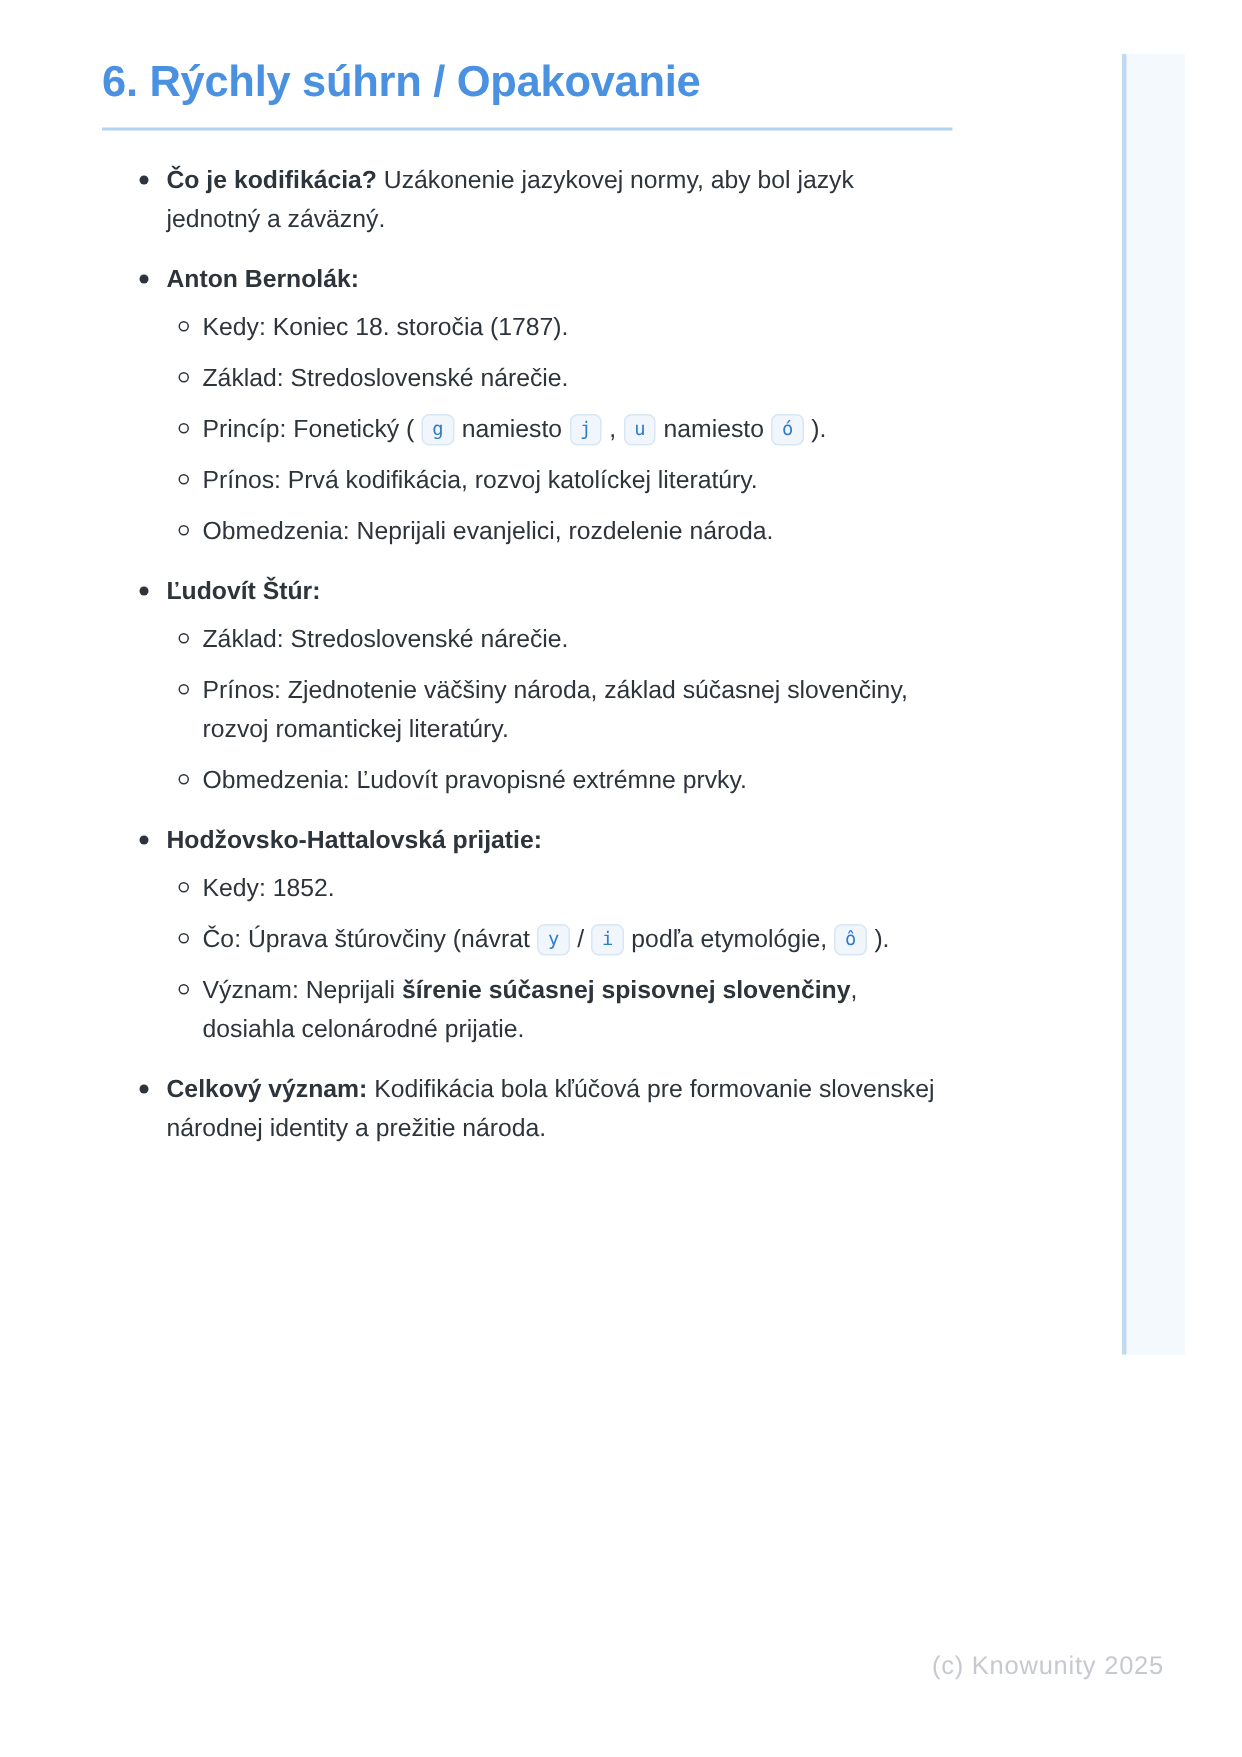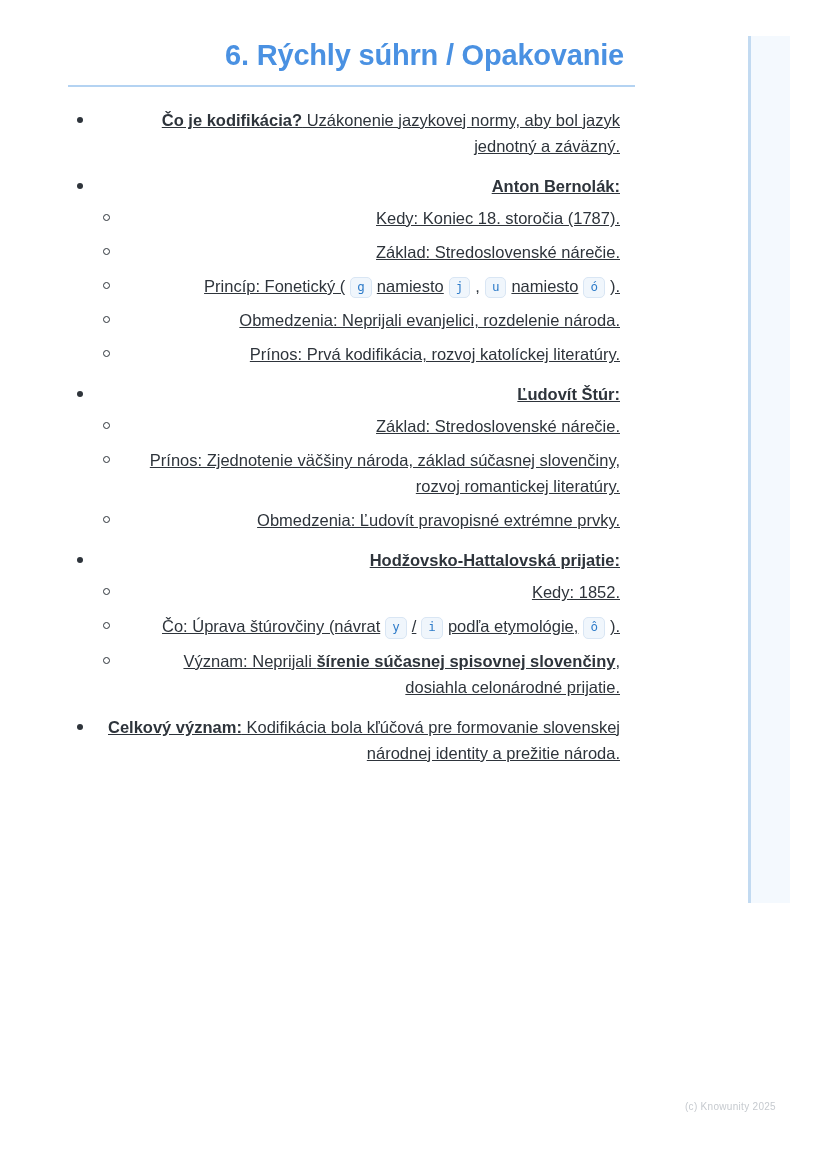--- a/index.html
+++ b/index.html
@@ -12,29 +12,29 @@
     --sidebar-line:#c2daf1;
     --sidebar-fill:#f4f9fe;
     --footer-color:#c6cacf;
   }
   html,body{margin:0;padding:0;}
   body{
     width:828px;height:1171px;background:#ffffff;
     font-family:"Liberation Sans","DejaVu Sans",sans-serif;
     -webkit-font-smoothing:antialiased;
   }
-  .page{position:relative;width:828px;height:1151px;background:#fff;overflow:hidden;text-align:right;}
+  .page{position:relative;width:828px;height:1151px;background:#fff;overflow:hidden;}
   .content{position:absolute;left:68px;top:40px;width:556px;}
   h1.title{
     margin:0 0 13px 0;
     font-size:29px;font-weight:700;color:var(--title-color);
     letter-spacing:-0.2px;line-height:1.1;
   }
   .rule{height:2px;width:567px;background:var(--underline-color);margin:0 0 20px 0;}
-  ul.l1{list-style:none;margin:0;padding:0;font-size:16.5px;line-height:26px;color:var(--text-color);width:552px;text-decoration:underline;}
+  ul.l1{list-style:none;margin:16px;padding:0;font-size:16.5px;line-height:26px;color:var(--text-color);width:552px;}
   ul.l1>li{position:relative;padding-left:27px;margin-bottom:14px;}
   ul.l1>li::before{
     content:"";position:absolute;left:9px;top:10px;width:6px;height:6px;
     border-radius:50%;background:var(--text-color);
   }
   ul.l2{list-style:none;margin:6px 0 0 0;padding:0;}
   ul.l2>li{position:relative;padding-left:24px;margin-bottom:8px;}
   ul.l2>li:last-child{margin-bottom:0;}
   ul.l2>li::before{
     content:"";position:absolute;left:8px;top:9px;width:5px;height:5px;
@@ -47,38 +47,38 @@
     font-size:12.5px;line-height:1;color:var(--badge-text);
     background:var(--badge-bg);border:1px solid var(--badge-border);
     border-radius:5px;padding:3px 6px 4px;margin:0 5px;position:relative;top:-1px;
   }
   .side-bar{
     position:absolute;left:748px;top:36px;width:39px;height:867px;
     background:var(--sidebar-fill);border-left:3px solid var(--sidebar-line);
   }
   .footer{
     position:absolute;right:52px;top:1101px;
-    font-size:10px;color:var(--footer-color);letter-spacing:0.03em;
+    font-size:17px;color:var(--footer-color);letter-spacing:0.03em;
   }
 </style>
 </head>
 <body>
 
 <div class="page">
   <div class="content">
     <h1 class="title">6. Rýchly súhrn / Opakovanie</h1>
     <div class="rule"></div>
     <ul class="l1" id="content-list">
         <li><span class="b">Čo je kodifikácia?</span><span> Uzákonenie jazykovej normy, aby bol jazyk jednotný a záväzný.</span></li>
         <li><span class="b">Anton Bernolák:</span><ul class="l2">
             <li><span>Kedy: Koniec 18. storočia (1787).</span></li>
             <li><span>Základ: Stredoslovenské nárečie.</span></li>
             <li><span>Princíp: Fonetický (</span><code class="badge">g</code><span>namiesto</span><code class="badge">j</code><span>,</span><code class="badge">u</code><span>namiesto</span><code class="badge">ó</code><span>).</span></li>
+            <li><span>Prínos: Prvá kodifikácia, rozvoj katolíckej literatúry.</span></li>
             <li><span>Obmedzenia: Neprijali evanjelici, rozdelenie národa.</span></li>
-            <li><span>Prínos: Prvá kodifikácia, rozvoj katolíckej literatúry.</span></li>
           </ul></li>
         <li><span class="b">Ľudovít Štúr:</span><ul class="l2">
             <li><span>Základ: Stredoslovenské nárečie.</span></li>
             <li><span>Prínos: Zjednotenie väčšiny národa, základ súčasnej slovenčiny, rozvoj romantickej literatúry.</span></li>
             <li><span>Obmedzenia: Ľudovít pravopisné extrémne prvky.</span></li>
           </ul></li>
         <li><span class="b">Hodžovsko-Hattalovská prijatie:</span><ul class="l2">
             <li><span>Kedy: 1852.</span></li>
             <li><span>Čo: Úprava štúrovčiny (návrat</span><code class="badge">y</code><span>/</span><code class="badge">i</code><span>podľa etymológie,</span><code class="badge">ô</code><span>).</span></li>
             <li><span>Význam: Neprijali </span><span class="b">šírenie súčasnej spisovnej slovenčiny</span><span>, dosiahla celonárodné prijatie.</span></li>

